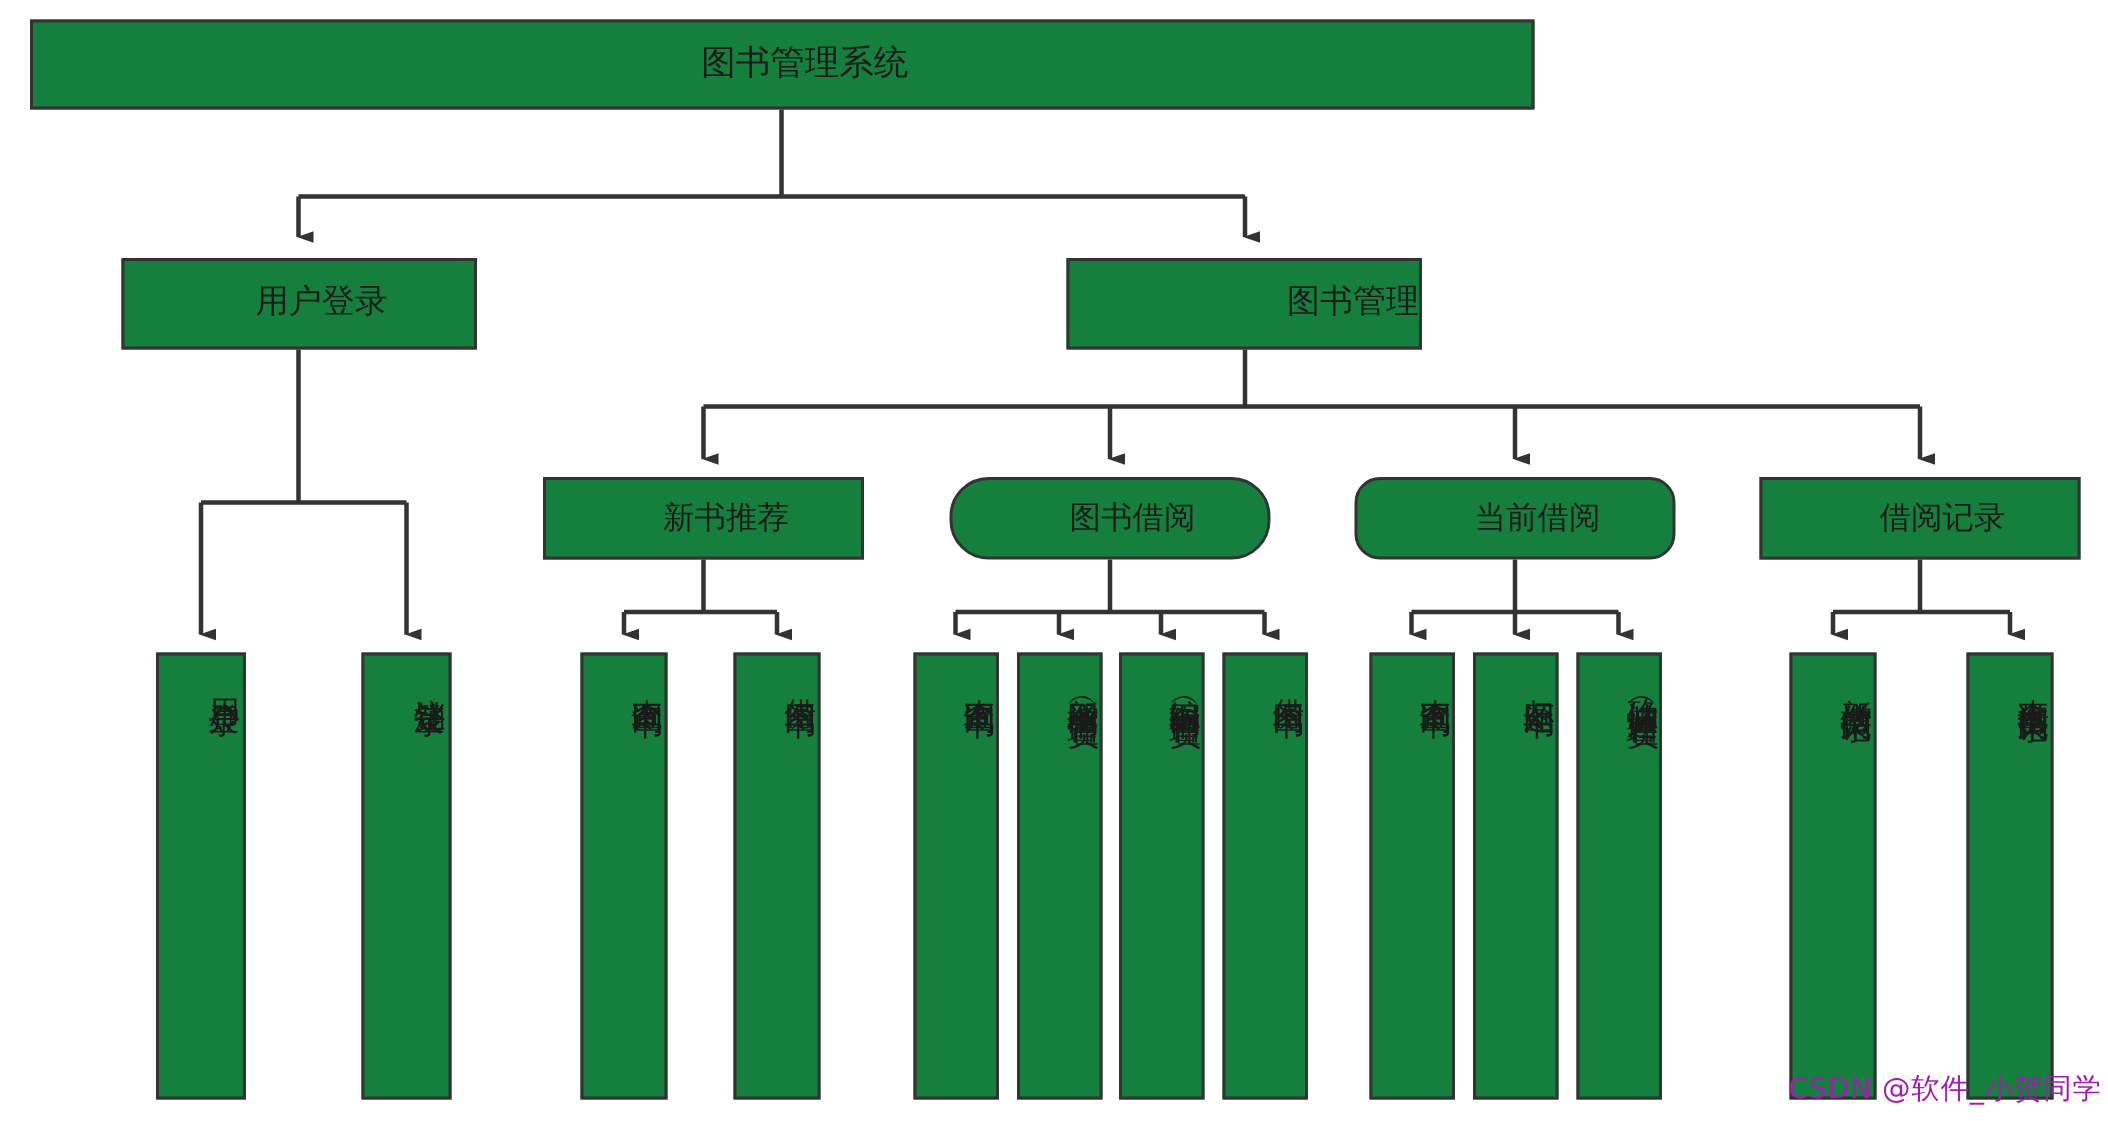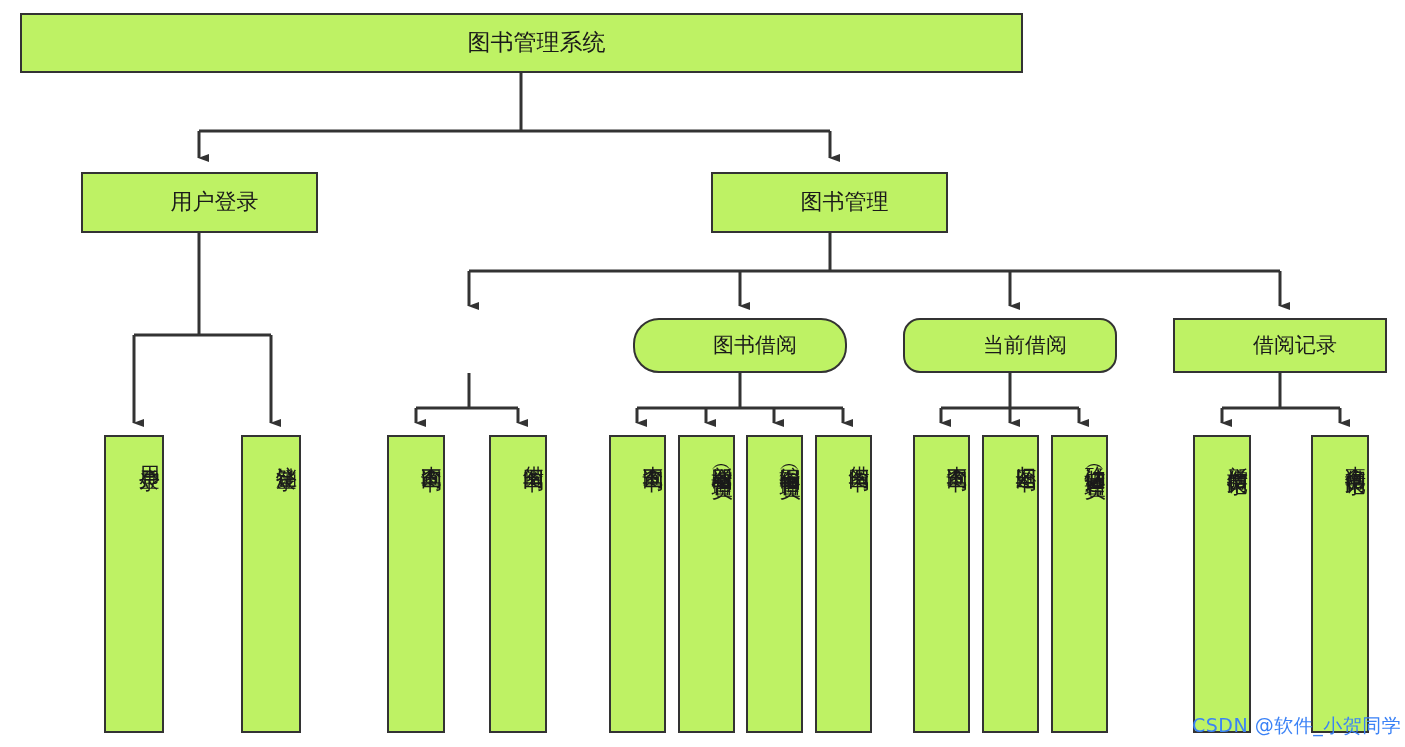--- a/index.html
+++ b/index.html
@@ -22,21 +22,21 @@
     position: absolute;
     left: 0;
     top: 0;
     width: 1405px;
     height: 747px;
     pointer-events: none;
   }
   .node {
     position: absolute;
     box-sizing: border-box;
-    background: #bef264;
+    background: #15803d;
     border: 2px solid #333333;
     display: flex;
     align-items: center;
     justify-content: center;
     color: #1a1a1a;
     padding-left: 30px;
   }
   .node .label {
     display: block;
     text-align: center;
@@ -56,21 +56,21 @@
     writing-mode: vertical-rl;
     text-orientation: upright;
     font-size: 21px;
     letter-spacing: 2px;
     line-height: 1;
     white-space: nowrap;
   }
   .watermark {
     position: absolute;
     font-size: 19px;
-    color: #3b82f6;
+    color: #a21caf;
     letter-spacing: 0.5px;
     white-space: nowrap;
     font-family: "DejaVu Sans", "Liberation Sans", sans-serif;
   }
 </style>
 </head>
 <body>
 
 <div id="diagram-root">
 
@@ -128,24 +128,27 @@
   </svg>
 
   <div class="node root" style="left:20px; top:13px; width:1003px; height:60px;">
     <span class="label">图书管理系统</span>
   </div>
 
   <div class="node level2" style="left:81px; top:172px; width:237px; height:61px;">
     <span class="label">用户登录</span>
   </div>
 
-  <div class="node level2" style="left:711px; top:172px; width:237px; height:61px;">
+  <div class="node level2" style="left:711px; top:172px; width:237px; height:61px;justify-content:flex-end;">
     <span class="label">图书管理</span>
   </div>
 
+  <div class="node level3" style="left:362px; top:318px; width:214px; height:55px;">
+    <span class="label">新书推荐</span>
+  </div>
 
   <div class="node level3" style="left:633px; top:318px; width:214px; height:55px;border-radius:26px;">
     <span class="label">图书借阅</span>
   </div>
 
   <div class="node level3" style="left:903px; top:318px; width:214px; height:55px;border-radius:17px;">
     <span class="label">当前借阅</span>
   </div>
 
   <div class="node level3" style="left:1173px; top:318px; width:214px; height:55px;">

